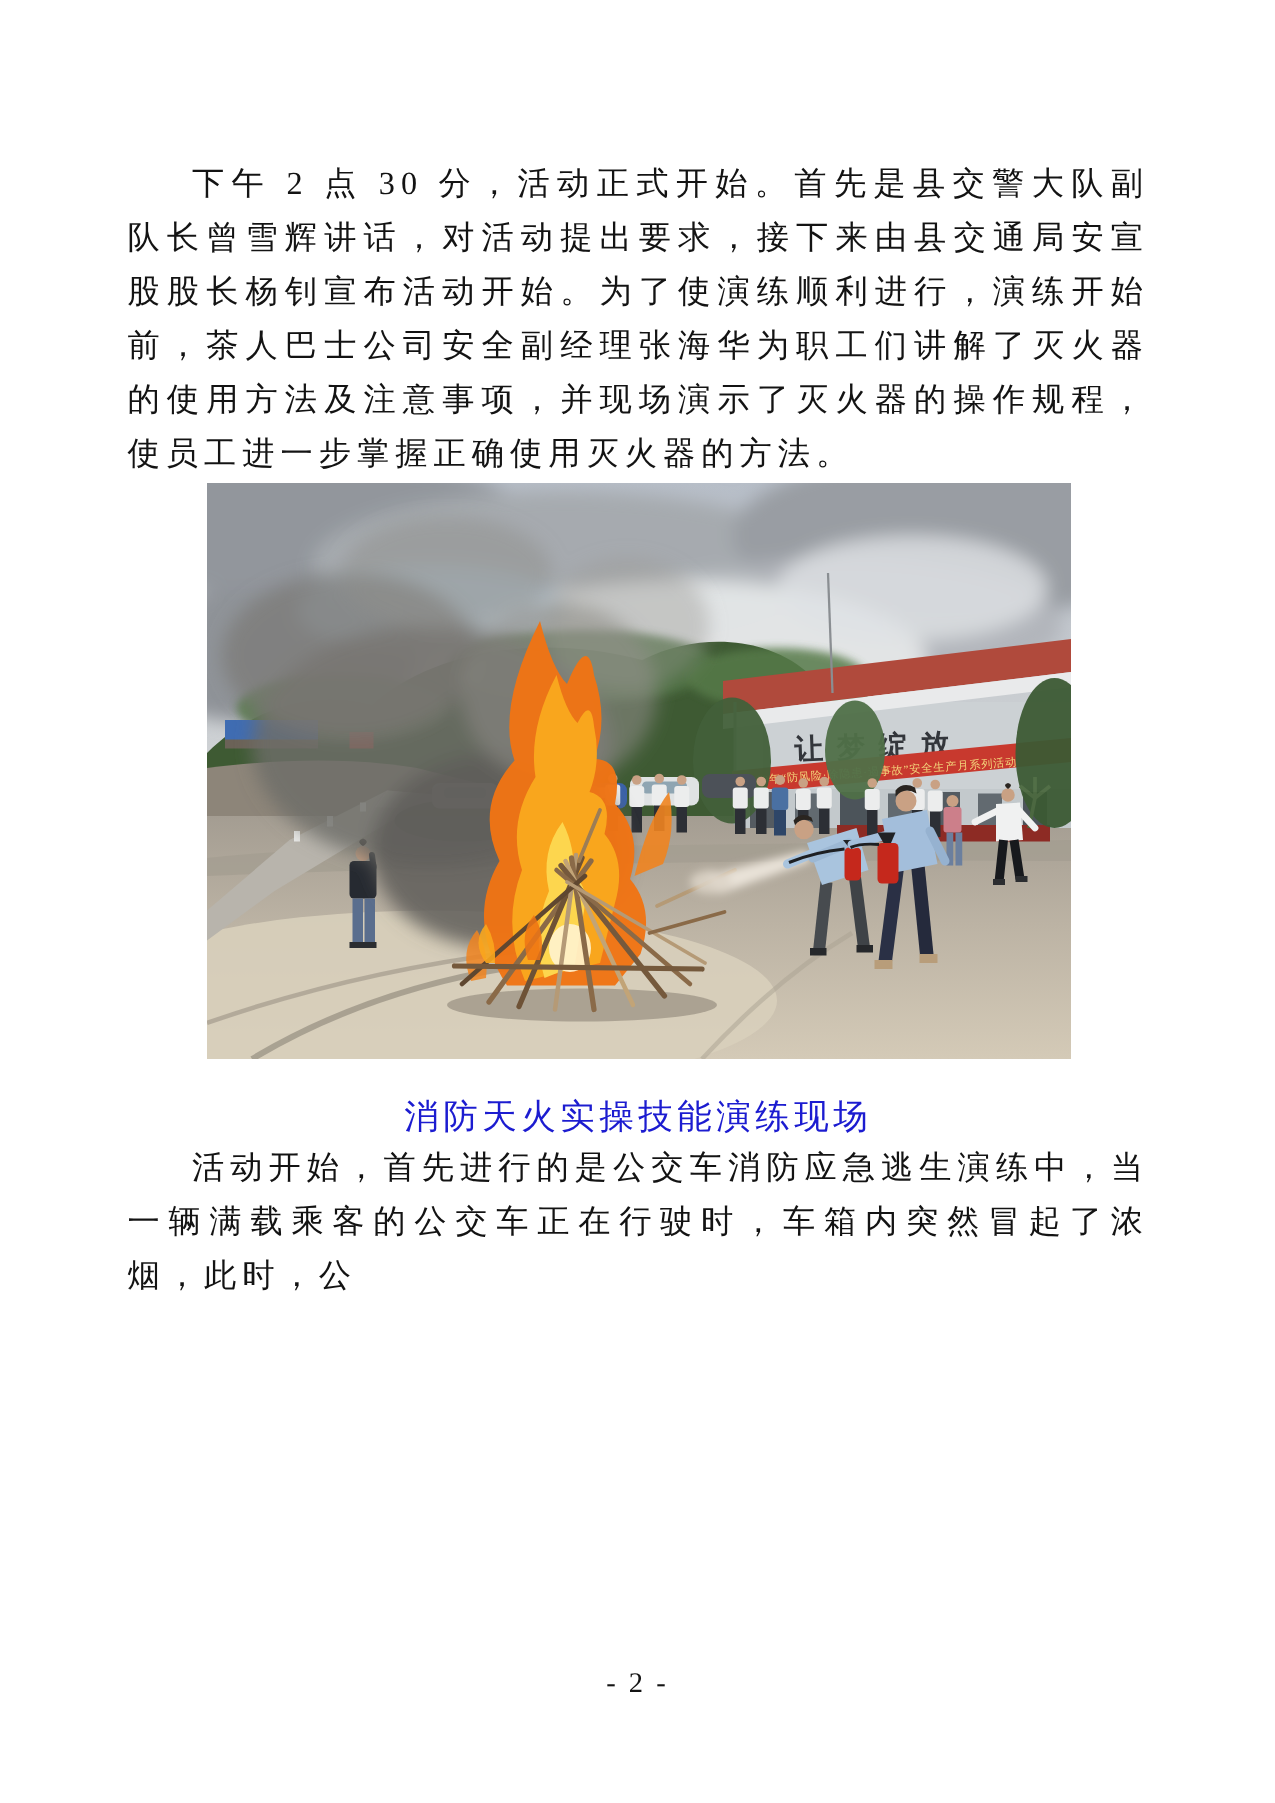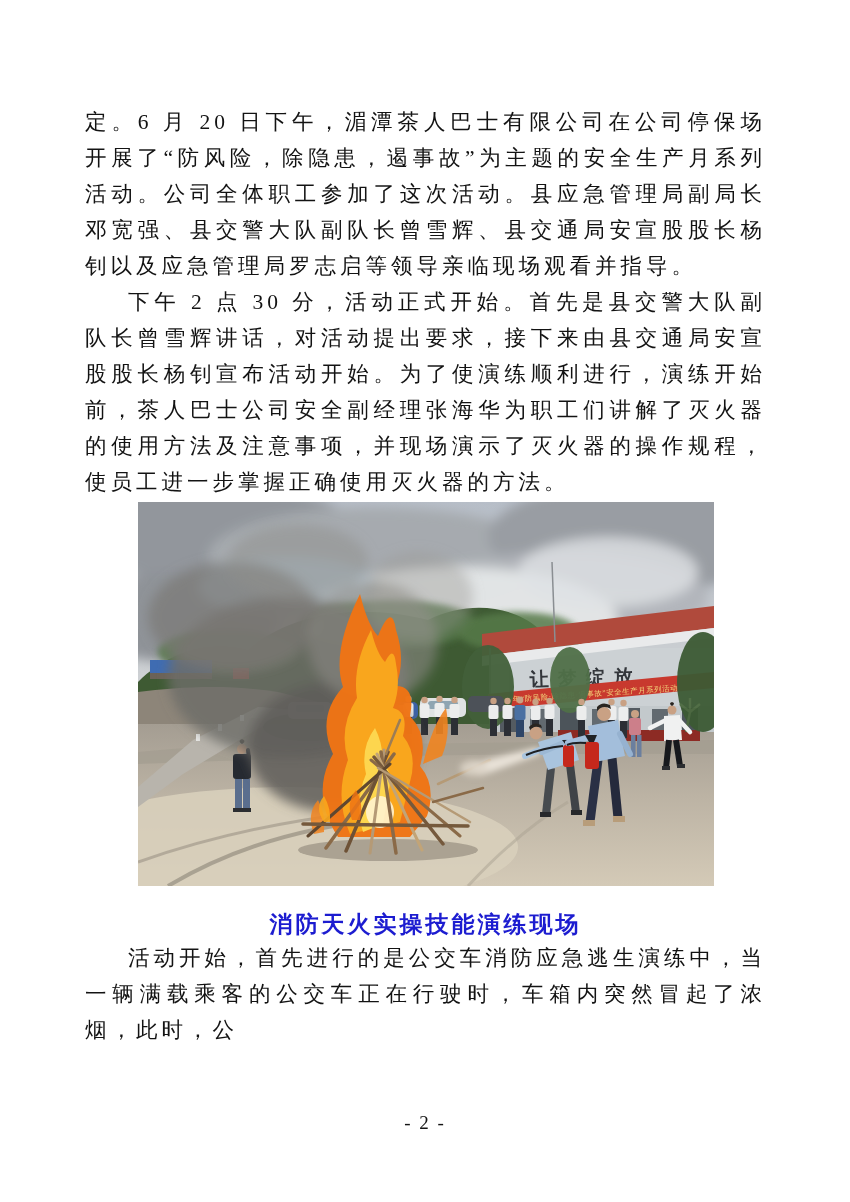--- a/index.html
+++ b/index.html
@@ -29,21 +29,21 @@
   .photo-wrap {
     width:576px; height:384px;
     margin:2px 0 0 53px;
     background:#cfd2d4;
   }
   .photo-wrap svg { display:block; }
   .photo-caption {
     margin-top:24px;
     text-align:center;
     font-size:23px;
-    font-weight:bold;
+    font-weight:normal;
     line-height:30px;
     letter-spacing:3px;
     color:#1c1cd0;
     font-family:"Liberation Serif","DejaVu Serif",serif;
   }
   .after-caption { margin-top:10px; }
   .footer-page-num {
     position:absolute;
     top:1112px; left:0;
     width:100%;
@@ -52,21 +52,20 @@
     letter-spacing:2px;
     color:#141414;
   }
 </style>
 </head>
 <body>
 
 <div class="page">
   <div class="content">
 
-    <p class="body-para">定。6 月 20 日下午，湄潭茶人巴士有限公司在公司停保场开展了“防风险，除隐患，遏事故”为主题的安全生产月系列活动。公司全体职工参加了这次活动。县应急管理局副局长邓宽强、县交警大队副队长曾雪辉、县交通局安宣股股长杨钊以及应急管理局罗志启等领导亲临现场观看并指导。</p>
     <p class="body-para indent">下午 2 点 30 分，活动正式开始。首先是县交警大队副队长曾雪辉讲话，对活动提出要求，接下来由县交通局安宣股股长杨钊宣布活动开始。为了使演练顺利进行，演练开始前，茶人巴士公司安全副经理张海华为职工们讲解了灭火器的使用方法及注意事项，并现场演示了灭火器的操作规程，使员工进一步掌握正确使用灭火器的方法。</p>
 
     <div class="photo-wrap">
       <svg width="576" height="384" viewBox="0 0 576 384" xmlns="http://www.w3.org/2000/svg">
         <desc>安全生产月活动现场照片：两名身穿浅蓝衬衫的员工手持红色灭火器扑救木柴堆明火，黑烟升腾，远处职工在办公楼红色横幅前列队观看</desc>
         <defs>
           <linearGradient id="skyGrad" x1="0" y1="0" x2="0" y2="1">
             <stop offset="0" stop-color="#b7bec8"></stop>
             <stop offset="0.6" stop-color="#c9cdd1"></stop>
             <stop offset="1" stop-color="#d8d9da"></stop>

